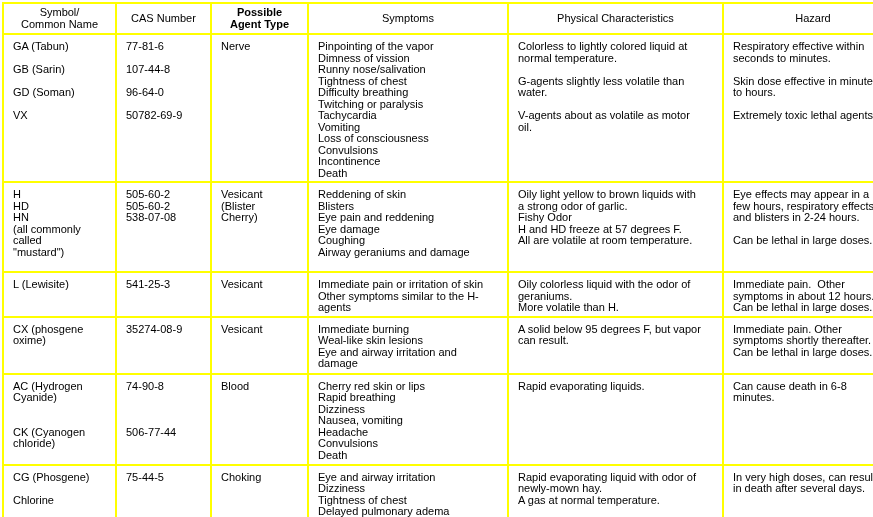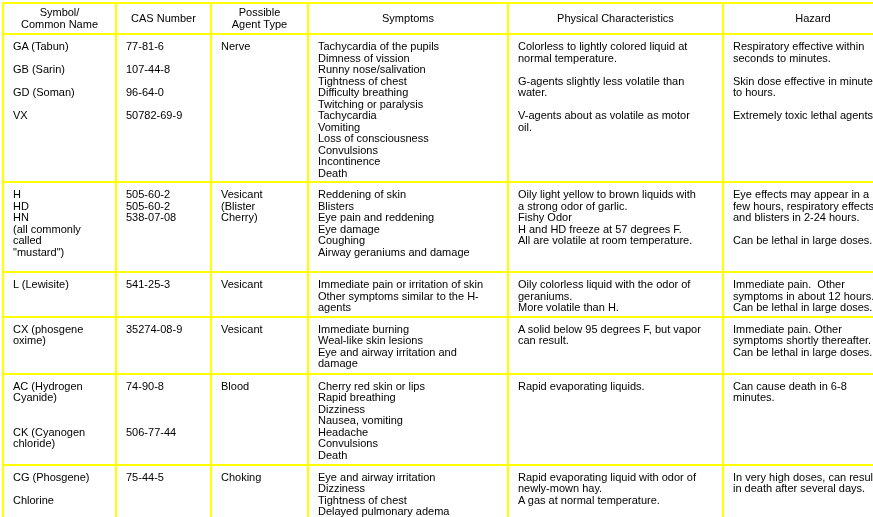--- a/index.html
+++ b/index.html
@@ -59,21 +59,21 @@
   <table class="agents">
     <thead>
       <tr id="header-row" style="height: 31px;">
           <th style="width: 107px;">
             <div class="line">Symbol/</div>
             <div class="line">Common Name</div>
           </th>
           <th style="width: 89px;">
             <div class="line">CAS Number</div>
           </th>
-          <th style="width: 91px;">
+          <th style="width: 91px; font-weight: bold;">
             <div class="line">Possible</div>
             <div class="line">Agent Type</div>
           </th>
           <th style="width: 194px; border-radius: 6px;">
             <div class="line">Symptoms</div>
           </th>
           <th style="width: 209px; margin-left: 12px;">
             <div class="line">Physical Characteristics</div>
           </th>
           <th style="width: 174px;">
@@ -98,21 +98,21 @@
             <div class="line">107-44-8</div>
             <div class="line"></div>
             <div class="line">96-64-0</div>
             <div class="line"></div>
             <div class="line">50782-69-9</div>
           </td>
           <td>
             <div class="line">Nerve</div>
           </td>
           <td>
-            <div class="line">Tachycardia of the pupils</div>
+            <div class="line">Pinpointing of the vapor</div>
             <div class="line">Dimness of vission</div>
             <div class="line">Runny nose/salivation</div>
             <div class="line">Tightness of chest</div>
             <div class="line">Difficulty breathing</div>
             <div class="line">Twitching or paralysis</div>
             <div class="line">Tachycardia</div>
             <div class="line">Vomiting</div>
             <div class="line">Loss of consciousness</div>
             <div class="line">Convulsions</div>
             <div class="line">Incontinence</div>

